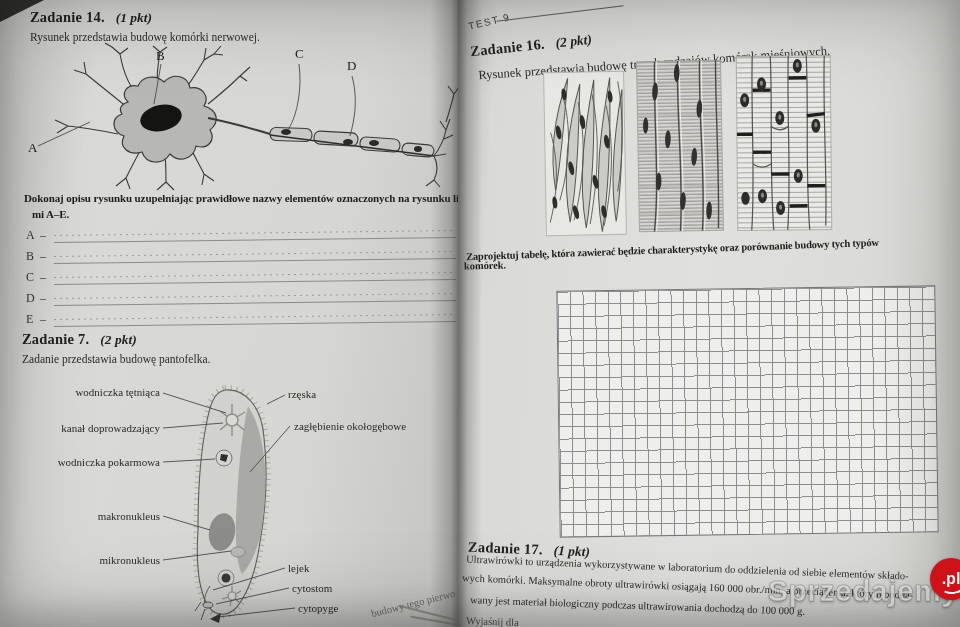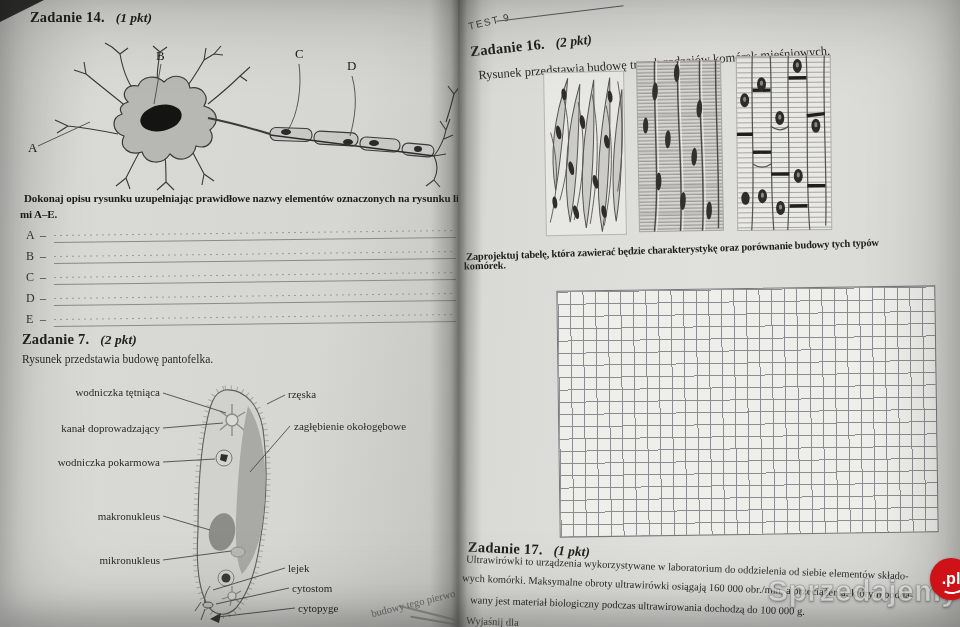--- a/index.html
+++ b/index.html
@@ -56,20 +56,21 @@
 <body>
 
 <div class="shot">
 
   <div class="page page-left blurred">
 
     <div class="t-title" style="left:30px;top:8px">
       <span class="tt">Zadanie 14.</span>
       <span class="tp">(1 pkt)</span>
     </div>
+    <div class="body-txt" style="left:30px;top:31px">Rysunek przedstawia budowę komórki nerwowej.</div>
 
     <svg class="fig" style="left:8px;top:46px" width="452" height="144" viewBox="0 0 452 144">
       <g stroke="#3a3a38" stroke-width="1.1" fill="none">
         <path d="M78,28 C95,42 108,52 120,62 M78,28 l-12,-4 M78,28 l-2,-12"></path>
         <path d="M112,8 C115,25 120,40 132,52 M112,8 l-8,-7 M112,8 l8,-6 M104,1 l-7,-4"></path>
         <path d="M152,6 C150,20 148,30 150,45 M152,6 l-7,-6 M152,6 l7,-5"></path>
         <path d="M196,14 C188,28 180,40 172,50 M196,14 l2,-12 M196,14 l10,-6 M206,8 l7,-8 M206,8 l9,1"></path>
         <path d="M232,30 C220,42 210,50 200,58 M232,30 l10,-9 M232,30 l7,5"></path>
         <path d="M60,80 C80,82 95,85 110,88 M60,80 l-13,-6 M60,80 l-11,7"></path>
         <path d="M118,132 C125,118 130,108 136,98 M118,132 l-10,8 M118,132 l4,11"></path>
@@ -109,21 +110,21 @@
       </g>
       <g stroke="#4a4a47" stroke-width=".9" fill="none">
         <path d="M30,100 L82,76"></path>
         <path d="M153,18 L146,58"></path>
         <path d="M291,18 C294,42 290,68 280,84"></path>
         <path d="M344,30 C350,52 347,72 342,90"></path>
       </g>
     </svg>
 
     <div class="bold-txt" style="left:24px;top:192px">Dokonaj opisu rysunku uzupełniając prawidłowe nazwy elementów oznaczonych na rysunku litera-</div>
-    <div class="bold-txt" style="left:20px;top:208px">mi A–E.</div>
+    <div class="bold-txt" style="left:32px;top:208px">mi A–E.</div>
 
     <div class="ans-row" style="left:26px;top:228px;width:430px">
       <span class="al">A</span>
       <span class="ad">–</span>
       <span class="aline"></span>
     </div>
     <div class="ans-row" style="left:26px;top:249px;width:430px">
       <span class="al">B</span>
       <span class="ad">–</span>
       <span class="aline"></span>
@@ -141,21 +142,21 @@
     <div class="ans-row" style="left:26px;top:312px;width:430px">
       <span class="al">E</span>
       <span class="ad">–</span>
       <span class="aline"></span>
     </div>
 
     <div class="t-title" style="left:22px;top:330px">
       <span class="tt">Zadanie 7.</span>
       <span class="tp">(2 pkt)</span>
     </div>
-    <div class="body-txt" style="left:22px;top:353px">Rysunek przedstawia budowę pantofelka.</div>
+    <div class="body-txt" style="left:22px;top:353px">Zadanie przedstawia budowę pantofelka.</div>
 
     <svg class="fig" style="left:40px;top:380px" width="420" height="246" viewBox="0 0 420 246">
       <defs>
         <clipPath id="bodyclip">
           <path d="M185,10 C206,8 222,28 224,58 C228,92 226,128 220,162 C216,190 208,214 196,228
                    C186,238 172,236 166,222 C158,206 156,182 158,150 C158,114 160,76 166,46
                    C170,24 174,12 185,10 Z"></path>
         </clipPath>
       </defs>
       <path d="M185,10 C206,8 222,28 224,58 C228,92 226,128 220,162 C216,190 208,214 196,228

